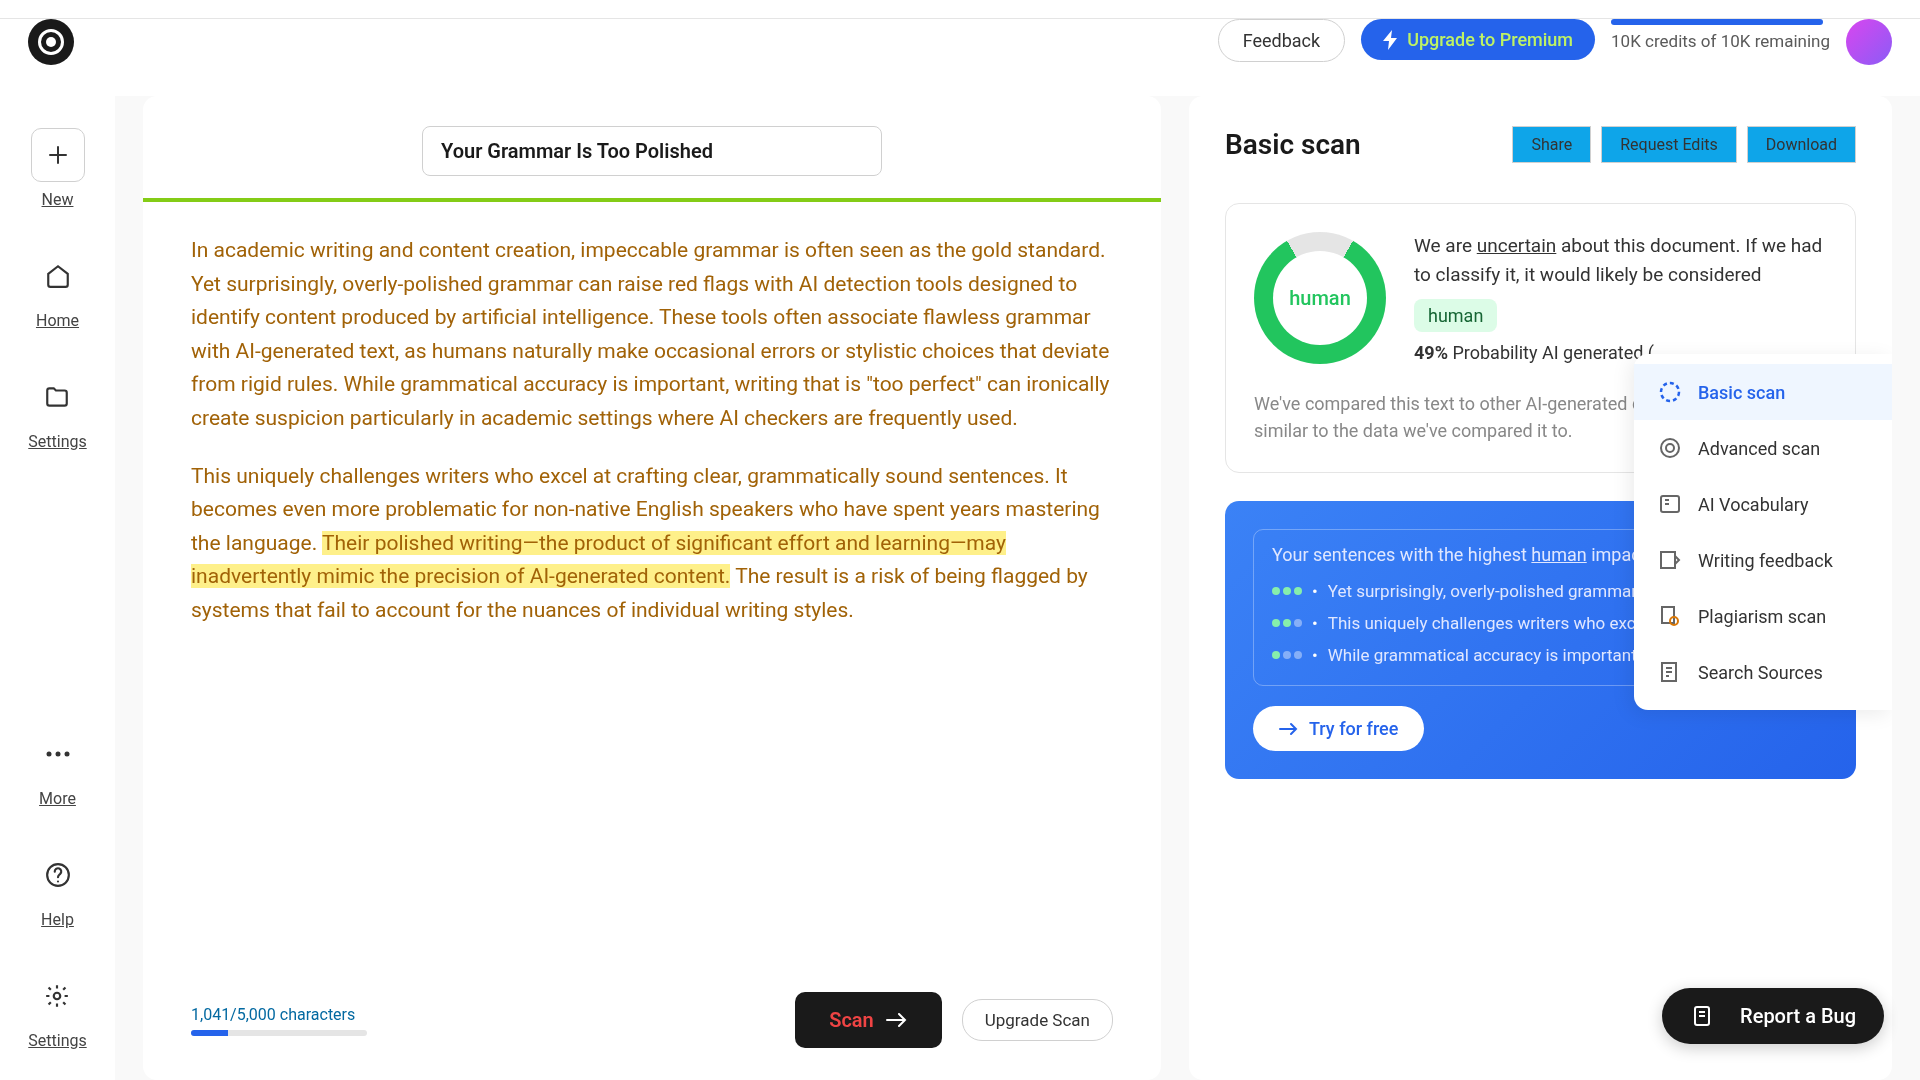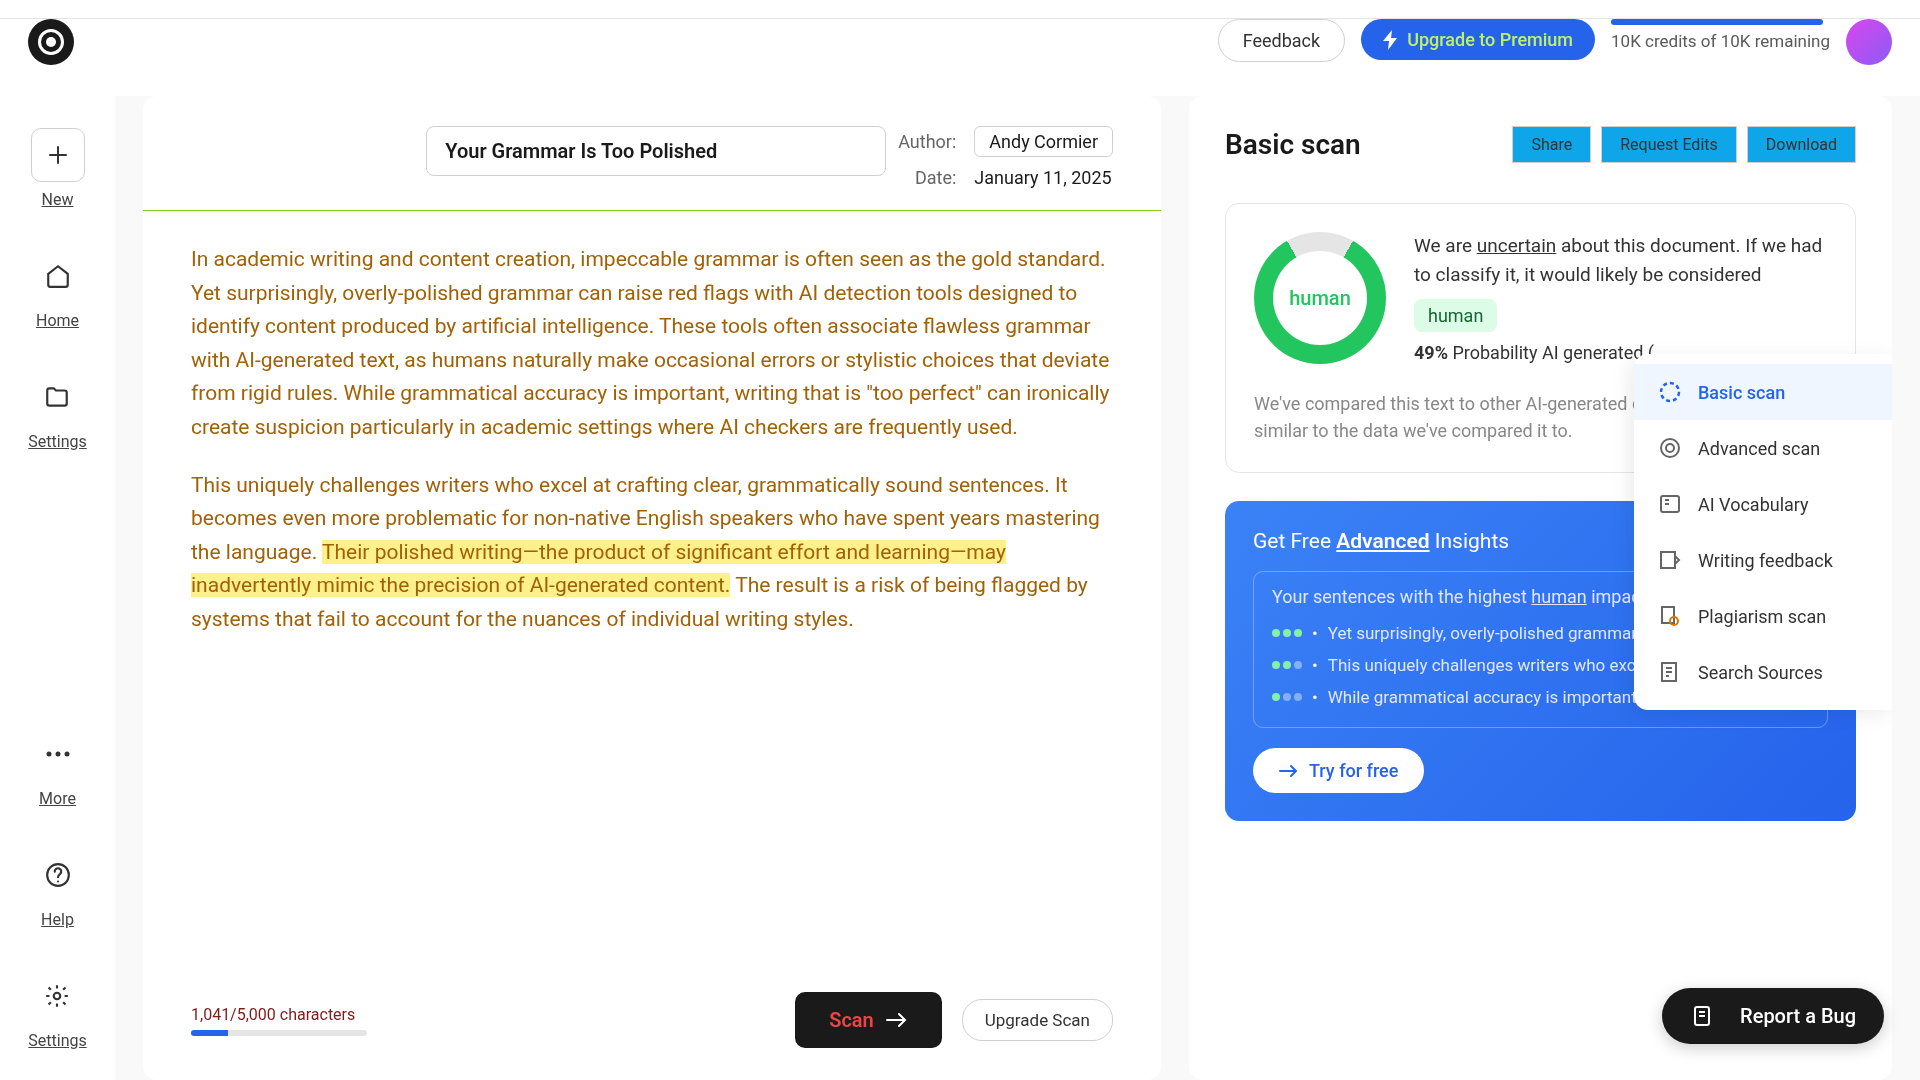--- a/index.html
+++ b/index.html
@@ -53,22 +53,22 @@
 .side-spacer { flex: 1; }
 
 .content-area {
   flex: 1; display: flex; gap: 0; padding: 0 28px 0 0;
 }
 .doc-panel {
   width: 1018px; background: #fff; border-radius: 14px; margin-left: 28px;
   display: flex; flex-direction: column; overflow: hidden;
 }
 .doc-header {
-  padding: 30px 48px 22px; display: flex; justify-content: flex-end;
-  align-items: flex-start; border-bottom: 1px solid #84cc16;
+  padding: 30px 48px 22px; display: flex; justify-content: center;
+  align-items: flex-start; border-bottom: 4px solid #84cc16;
 }
 .title-input {
   width: 460px; padding: 12px 18px; border: 1px solid #d0d0d0; border-radius: 8px;
   font-size: 20px; font-weight: 600; color: #1a1a1a;
 }
 .meta { display: flex; flex-direction: column; gap: 10px; font-size: 18px; }
 .meta-row { display: flex; align-items: center; gap: 18px; }
 .meta-label { color: #666; width: 70px; text-align: right; }
 .meta-val { color: #1a1a1a; }
 .meta-box { padding: 4px 14px; border: 1px solid #d0d0d0; border-radius: 6px; }
@@ -76,21 +76,21 @@
 .doc-body {
   padding: 32px 48px; font-size: 21px; line-height: 1.6; color: #a16207; flex: 1;
 }
 .doc-body p { margin-bottom: 24px; }
 .hl { background: #fef08a; }
 
 .doc-footer {
   padding: 20px 48px 32px; display: flex; align-items: center; gap: 20px;
 }
 .char-block { display: flex; flex-direction: column; gap: 6px; }
-.char-text { font-size: 16px; color: #7f1d1d; }
+.char-text { font-size: 16px; color: #0369a1; }
 .char-bar { width: 176px; height: 6px; background: #e5e5e5; border-radius: 3px; overflow: hidden; }
 .char-fill { width: 21%; height: 100%; background: #2563eb; }
 .flex-spacer { flex: 1; }
 .btn-scan {
   padding: 16px 34px; background: #1a1a1a; color: #ef4444; border: none;
   border-radius: 10px; font-size: 20px; font-weight: 600;
   display: flex; align-items: center; gap: 12px; cursor: pointer;
 }
 .btn-upgrade-scan {
   padding: 10px 22px; border: 1px solid #d0d0d0; border-radius: 20px;
@@ -258,30 +258,20 @@
           </svg>
       </div>
       <span class="side-label">Settings</span>
     </div>
   </div>
 
   <div class="content-area">
     <div class="doc-panel">
       <div class="doc-header">
         <input class="title-input" value="Your Grammar Is Too Polished" style="">
-        <div class="meta">
-          <div class="meta-row">
-            <span class="meta-label">Author:</span>
-            <span class="meta-val meta-box">Andy Cormier</span>
-          </div>
-          <div class="meta-row">
-            <span class="meta-label">Date:</span>
-            <span class="meta-val">January 11, 2025</span>
-          </div>
-        </div>
       </div>
       <div class="doc-body">
         <p>In academic writing and content creation, impeccable grammar is often seen as the gold standard. Yet surprisingly, overly-polished grammar can raise red flags with AI detection tools designed to identify content produced by artificial intelligence. These tools often associate flawless grammar with AI-generated text, as humans naturally make occasional errors or stylistic choices that deviate from rigid rules. While grammatical accuracy is important, writing that is "too perfect" can ironically create suspicion particularly in academic settings where AI checkers are frequently used.</p>
         <p><span>This uniquely challenges writers who excel at crafting clear, grammatically sound sentences. It becomes even more problematic for non-native English speakers who have spent years mastering the language. </span><span class="hl">Their polished writing—the product of significant effort and learning—may inadvertently mimic the precision of AI-generated content.</span><span> The result is a risk of being flagged by systems that fail to account for the nuances of individual writing styles.</span></p>
       </div>
       <div class="doc-footer">
         <div class="char-block">
           <span class="char-text">1,041/5,000 characters</span>
           <div class="char-bar">
               <div class="char-fill"></div>
@@ -322,23 +312,20 @@
                 </div>
                 <div class="badge-human">human</div>
                 <div class="prob"><b>49%</b><span> Probability AI generated (</span></div>
               </div>
             </div>
             <div class="compare-text">We've compared this text to other AI-generated documents. It's partly similar to the data we've compared it to.</div>
           </div>
         </div>
 
         <div class="insights-card">
-          <div class="insights-title">
-            <span>Get Free </span><span class="und">Advanced</span><span> Insights</span>
-          </div>
           <div class="insights-box">
             <div class="insight-line">
               <span>Your sentences with the highest </span><span class="und">human</span><span> impact</span>
             </div>
             <div class="sent-row">
               <div class="dots">
                   <div class="dot g"></div>
                   <div class="dot g"></div>
                   <div class="dot g"></div>
                 </div>

